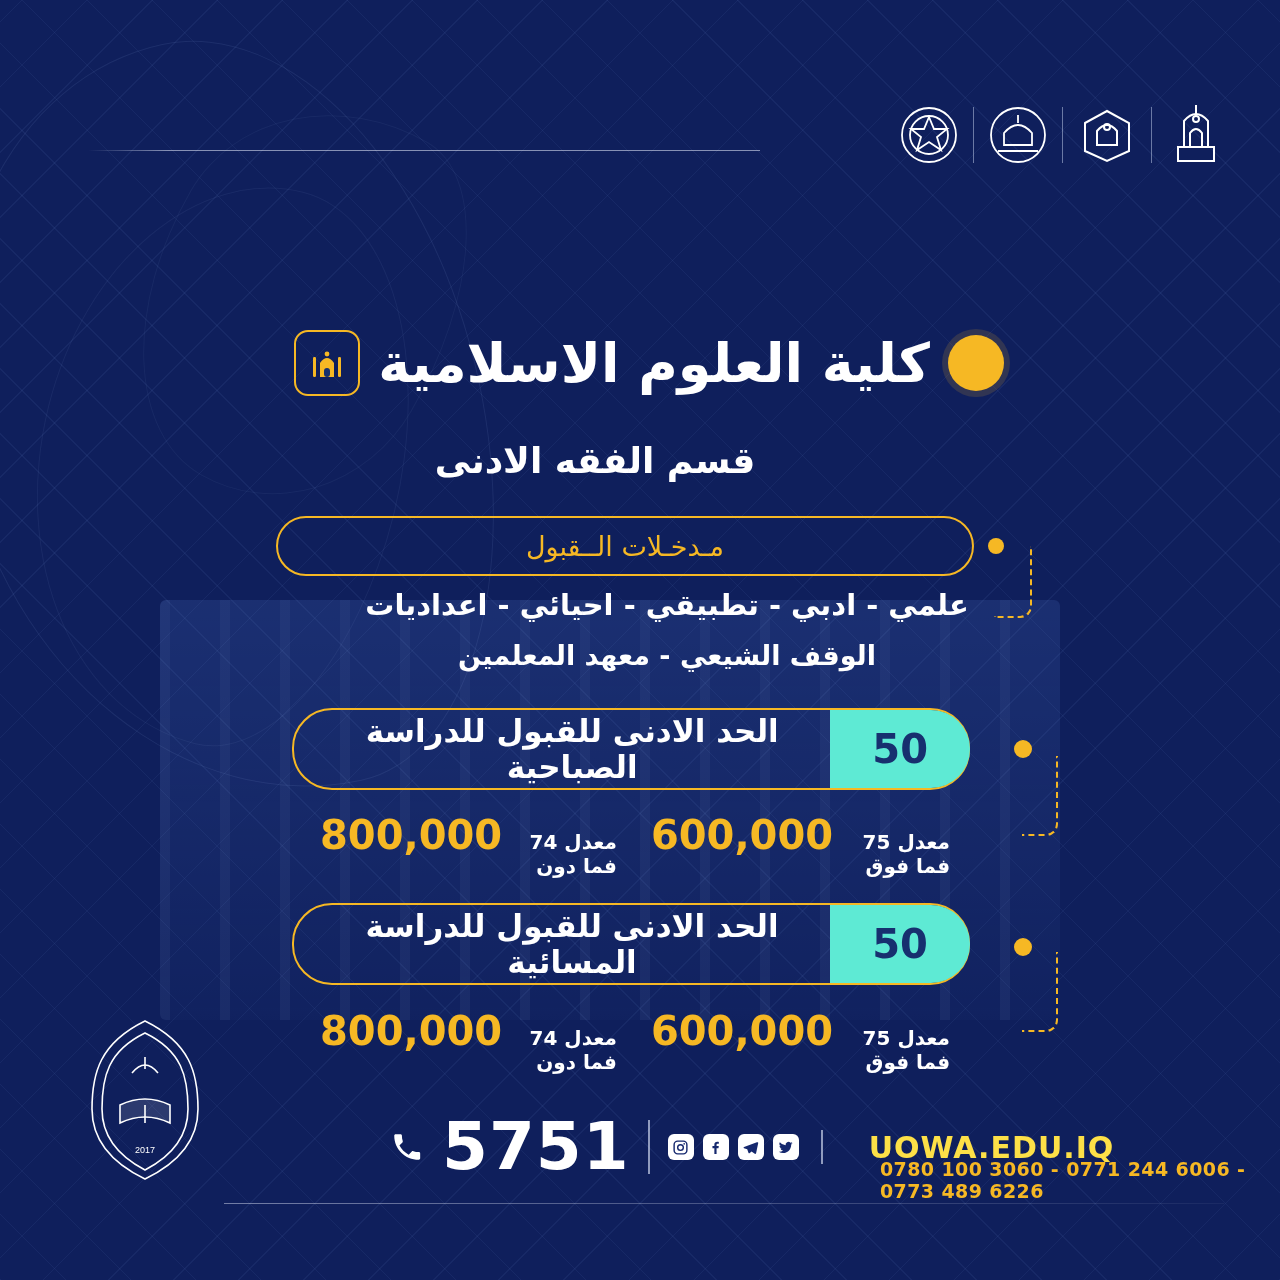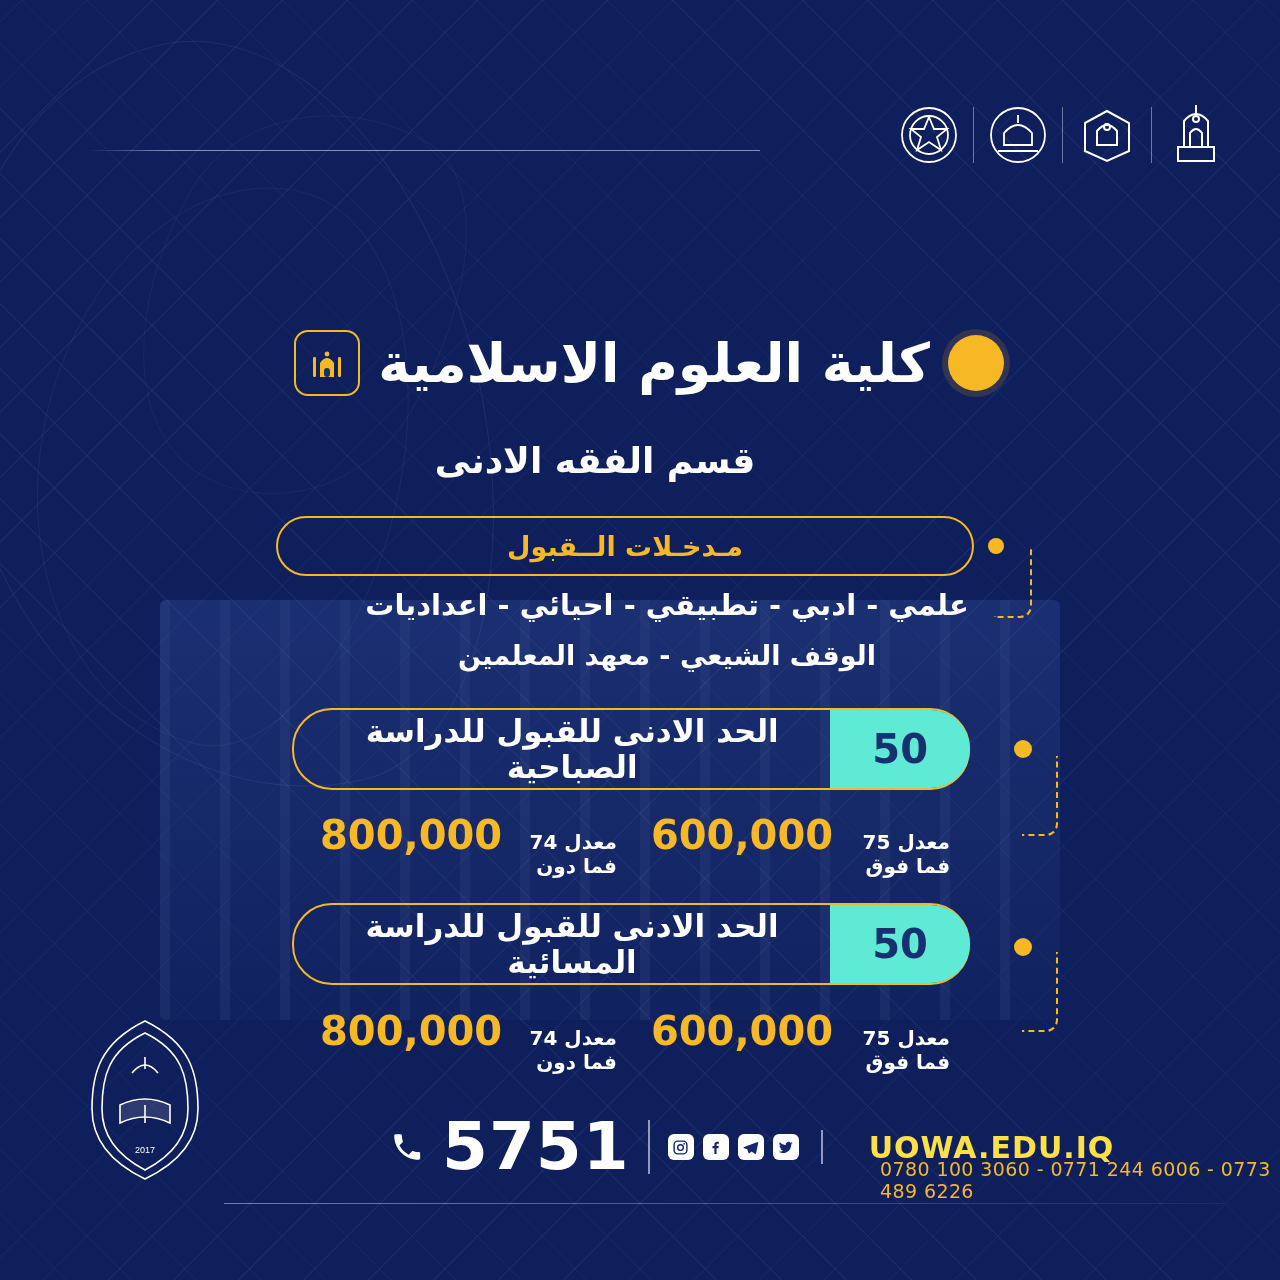--- a/index.html
+++ b/index.html
@@ -89,21 +89,21 @@
   }
   .dept-inner{display:inline-block;margin-right:90px;}
 
   
   .pill-row{
     position:absolute;top:516px;right:276px;left:276px;display:flex;align-items:center;gap:14px;direction:rtl;
   }
   .pill{
     flex:1 1 auto;height:56px;border:2px solid #f6b824;border-radius:30px;
     display:flex;align-items:center;justify-content:center;
-    color:#f6b824;font-size:27px;font-weight:700;letter-spacing:2px;
+    color:#f6b824;font-size:27px;font-weight:400;letter-spacing:2px;
   }
   .dot-sm{width:16px;height:16px;border-radius:50%;background:#f6b824;flex:0 0 auto;}
 
   .inputs-line1,.inputs-line2{
     position:absolute;right:276px;left:330px;text-align:center;color:#ffffff;font-weight:700;
   }
   .inputs-line1{top:588px;font-size:29px;}
   .inputs-line2{top:640px;font-size:27px;}
 
   .dashed-conn{
@@ -142,21 +142,21 @@
   }
   .phone-ico{width:34px;height:34px;}
   .hotline{color:#ffffff;font-size:66px;font-weight:700;line-height:1;letter-spacing:1px;}
   .vsep{width:2px;height:54px;background:rgba(230,238,255,.6);}
   .social{display:flex;align-items:center;gap:9px;}
   .sico{width:26px;height:26px;border-radius:6px;background:#ffffff;display:flex;align-items:center;justify-content:center;}
   .sico svg{width:17px;height:17px;}
   .vsep2{width:2px;height:34px;background:rgba(230,238,255,.6);margin:0 4px;}
   .website{color:#fde047;font-size:30px;font-weight:700;letter-spacing:1px;margin-left:24px;}
   .numbers{
-    position:absolute;left:880px;bottom:78px;color:#f6b824;font-size:19px;font-weight:400;direction:ltr;letter-spacing:.4px;
+    position:absolute;left:880px;bottom:78px;color:#f6b824;font-size:19px;font-weight:700;direction:ltr;letter-spacing:.4px;
   }
 </style>
 </head>
 <body>
 
 <div class="poster">
 
   <div class="bg-photo"></div>
   <div class="bg-building"></div>
   <div class="pattern"></div>

